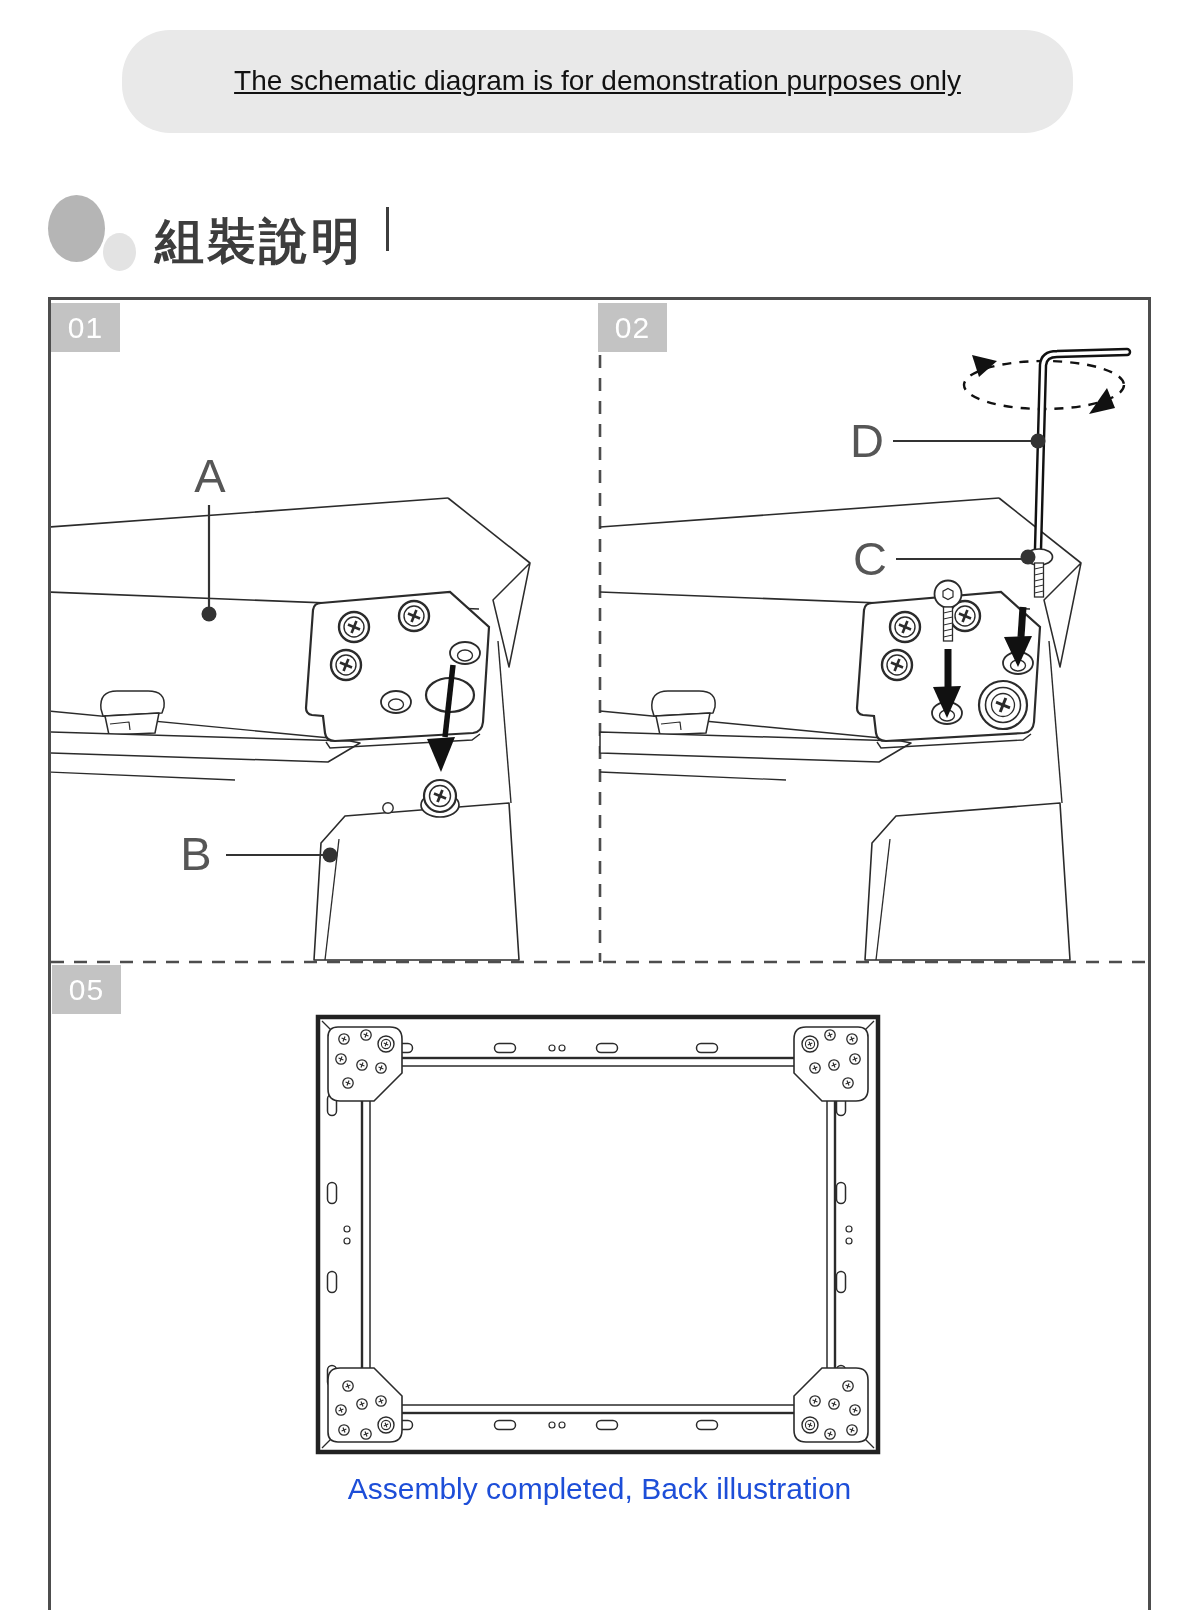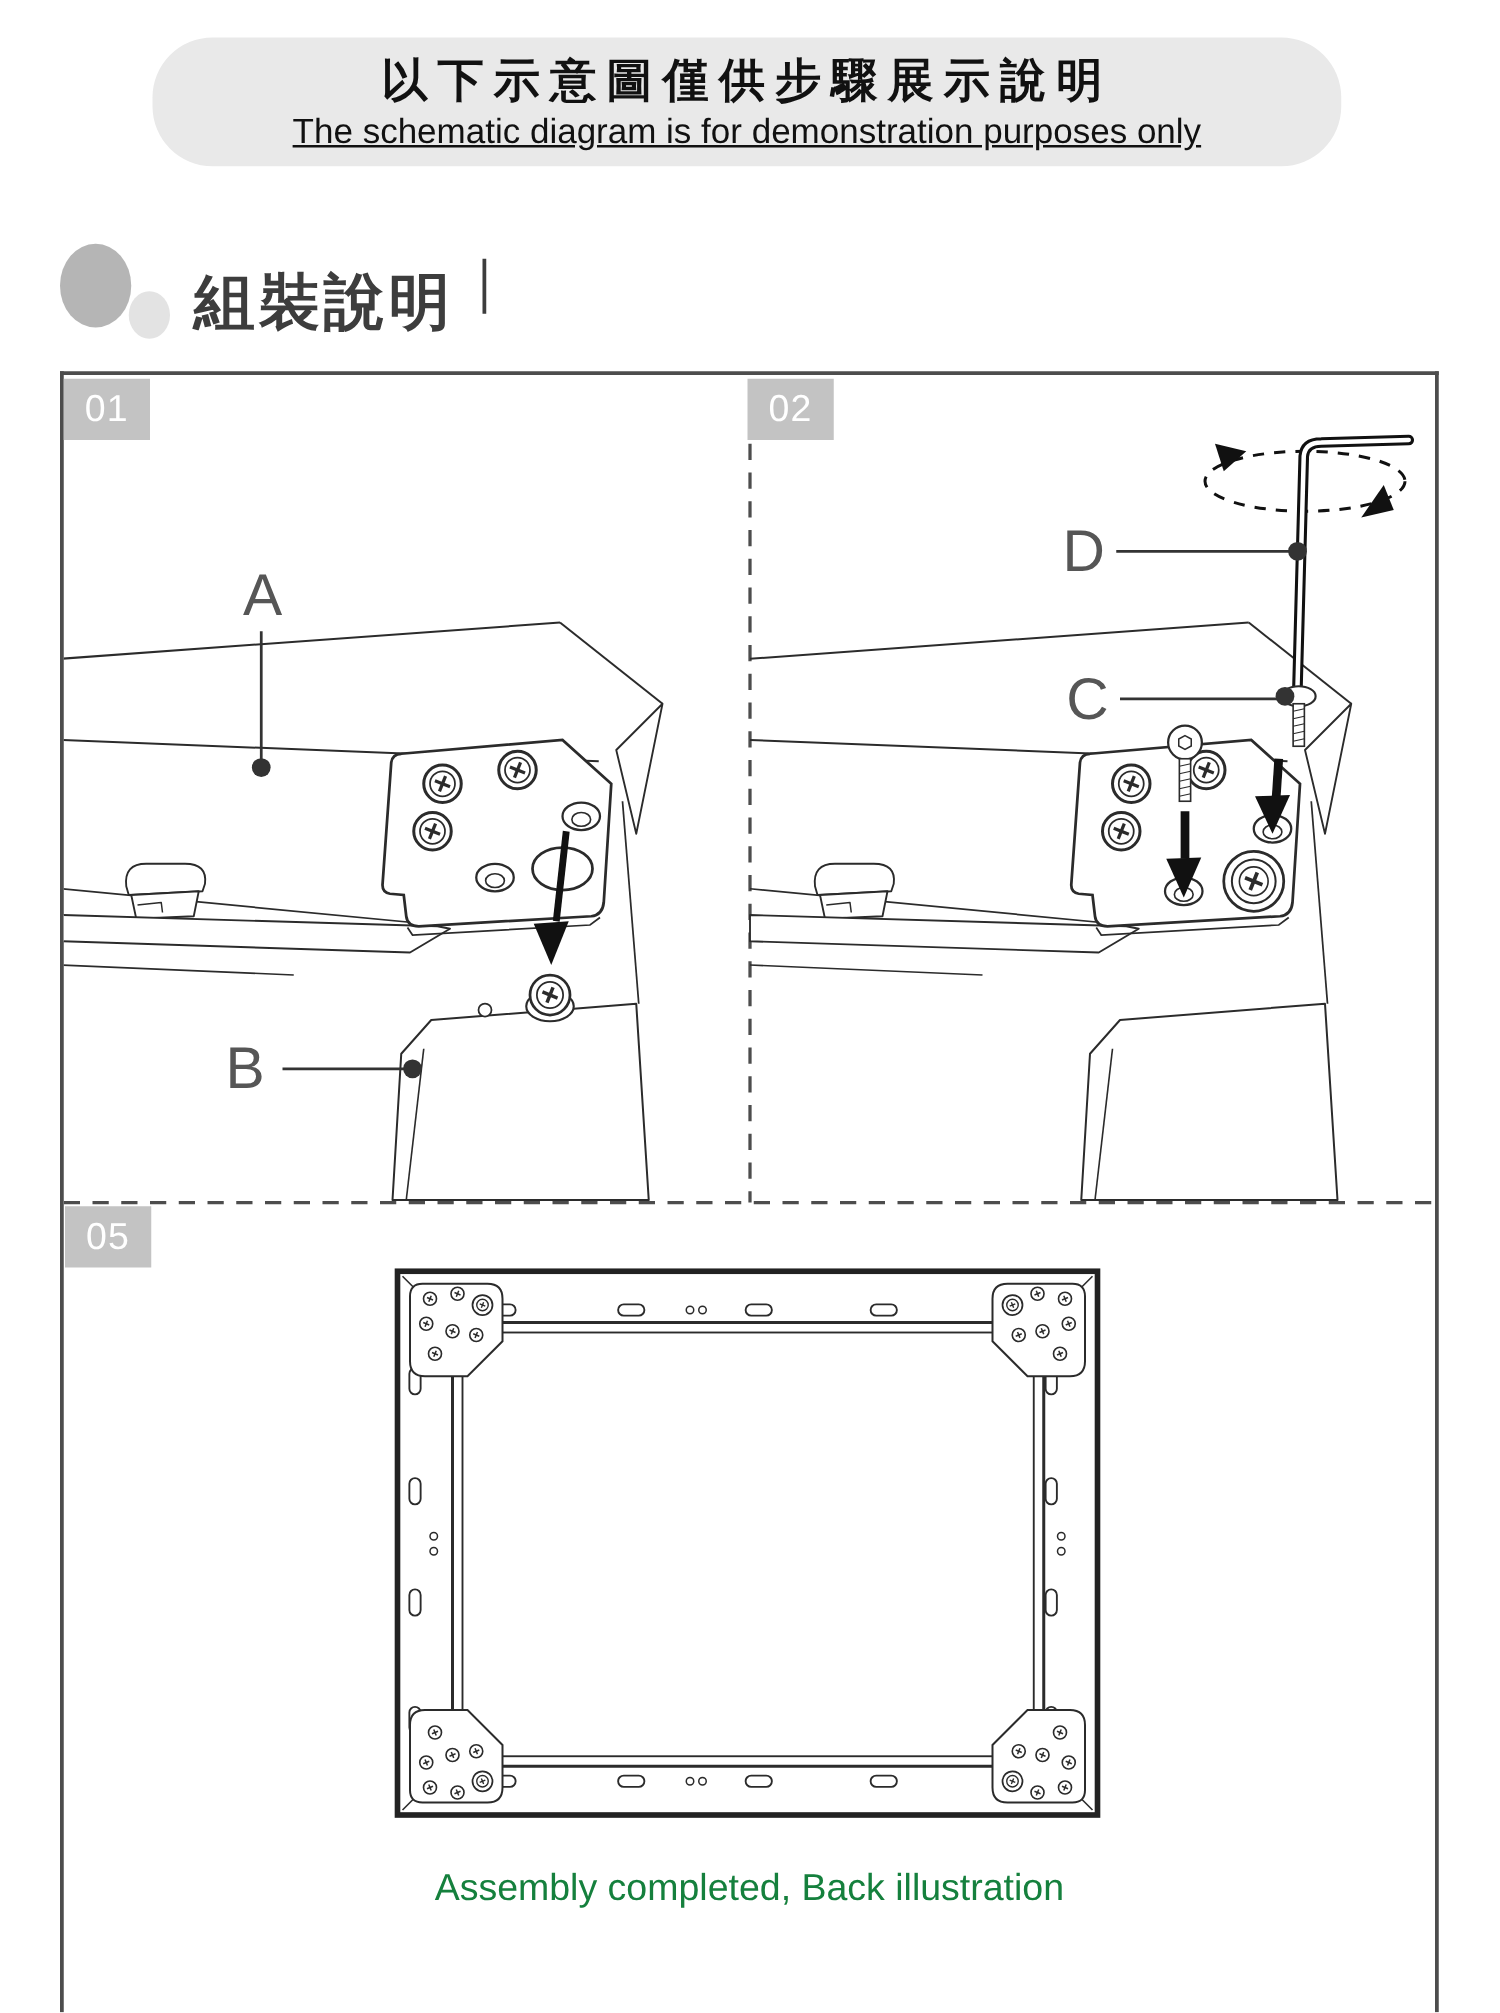--- a/index.html
+++ b/index.html
@@ -23,30 +23,29 @@
                 border:3px solid #4d4d4d;border-bottom:none;box-sizing:border-box;}
   .badge{position:absolute;width:69px;height:49px;background:#c3c3c3;color:#fff;
          display:flex;align-items:center;justify-content:center;font-size:30px;font-weight:400;letter-spacing:1px;}
   .badge-01{left:0px;top:3px;}
   .badge-02{left:547px;top:3px;}
   .badge-03{left:1px;top:665px;}
   .diagram-svg{position:absolute;left:0;top:0;width:1097px;height:1310px;}
   
   .caption{position:absolute;left:0;top:1170px;width:1097px;text-align:center;}
   .caption-zh{font-size:40px;font-weight:700;color:#111;letter-spacing:3px;line-height:1.3;}
-  .caption-en{font-size:30px;font-weight:500;color:#15803d;line-height:1.25;margin-top:22px;}
+  .caption-en{font-size:30px;font-weight:500;color:#1d4ed8;line-height:1.25;}
   text.part-label{font-size:47px;font-weight:400;fill:#565656;font-family:"Liberation Sans",sans-serif;}
 </style>
 </head>
 <body>
 
 <div class="page">
 
   <div class="banner">
-    <div class="banner-zh">以下示意圖僅供步驟展示說明</div>
     <div class="banner-en">The schematic diagram is for demonstration purposes only</div>
   </div>
 
   <div class="section-header">
     <div class="circle-small"></div>
     <div class="circle-big"></div>
     <div class="section-title">
       <span class="title-zh">組裝說明</span>
       <span class="title-divider"></span>
     </div>

